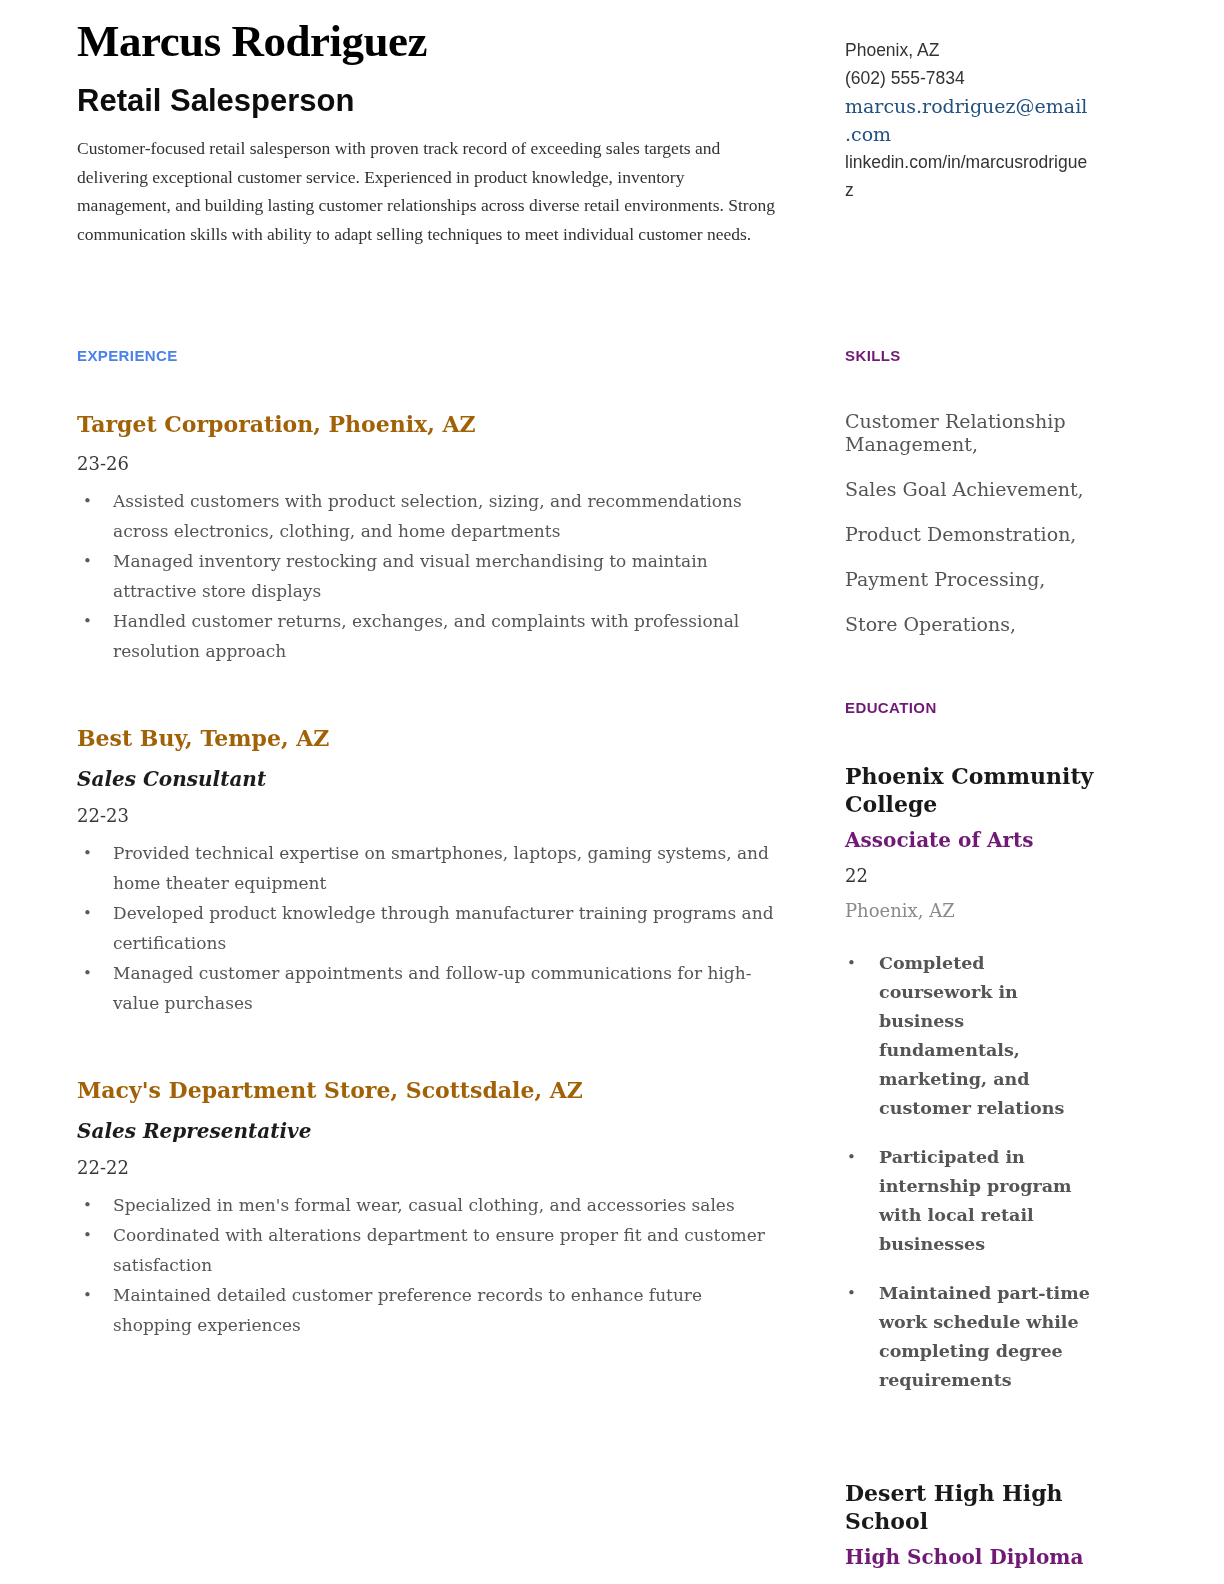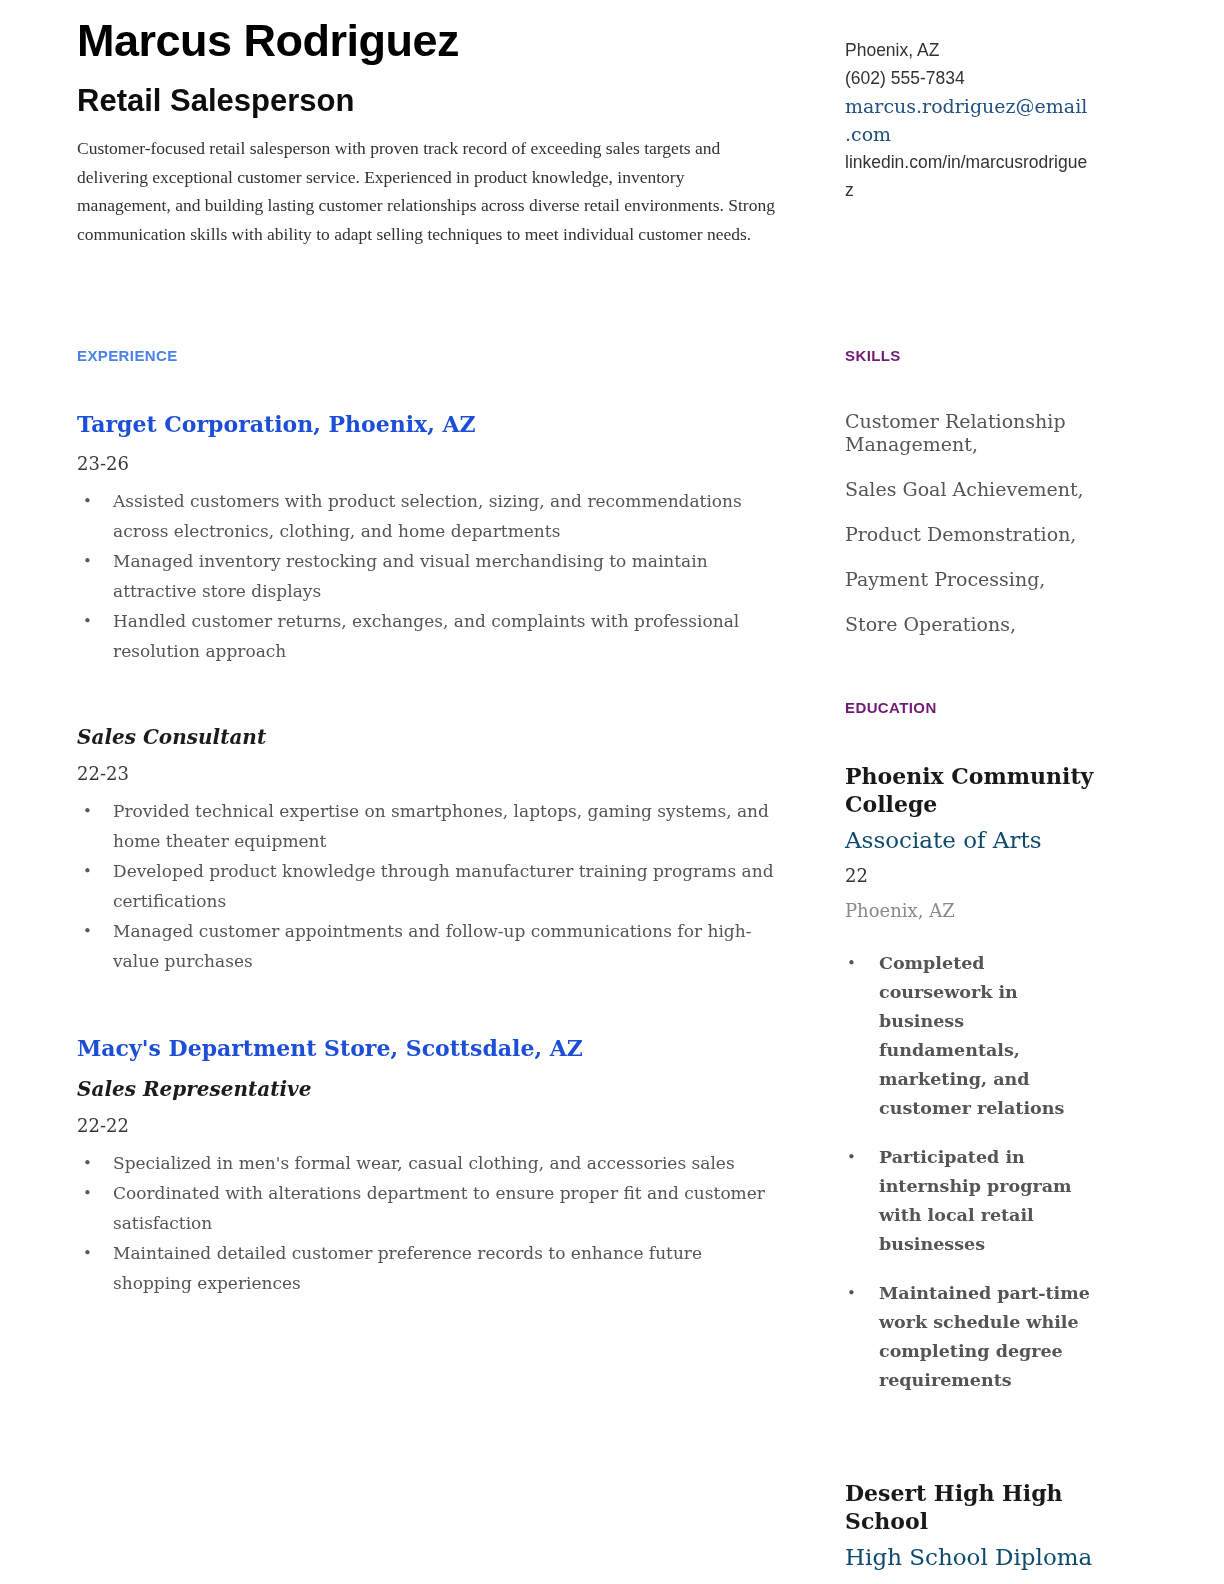--- a/index.html
+++ b/index.html
@@ -9,21 +9,21 @@
     position:relative;
     font-family:"Liberation Sans", sans-serif;
     overflow:hidden;
   }
   .page { position:absolute; inset:0; }
 
   
   .header-left { position:absolute; top:14px; left:77px; width:705px; }
   .name {
     font-size:45px; font-weight:800; color:#000000;
-    line-height:54px; letter-spacing:-0.5px;
+    line-height:54px; letter-spacing:-0.5px;font-family:Liberation Serif, serif;
   }
   .job-headline {
     font-size:31px; font-weight:700; color:#0d0d0d;
     line-height:38px; margin-top:14px;
   }
   .summary {
     margin-top:14px;
     font-size:17.5px; line-height:28.5px; color:#323232;font-family:Liberation Serif, serif;
   }
 
@@ -49,21 +49,21 @@
     font-size:15px; font-weight:700; letter-spacing:0.4px;
     line-height:20px; margin:0 0 44px 0;
   }
   .h3-exp  { color:#4a82e8; }
   .h3-side { color:#701a75; }
 
   
   .job { margin-bottom:58px; }
   .company {
     font-family:"DejaVu Serif", serif;
-    font-size:22px; font-weight:700; color:#1d4ed8;
+    font-size:22px; font-weight:700; color:#a16207;
     line-height:28px; margin-bottom:14px;
   }
   .role {
     font-family:"DejaVu Serif", serif;
     font-size:20px; font-weight:700; font-style:italic; color:#1c1c1c;
     line-height:26px; margin-bottom:12px;
   }
   .dates {
     font-family:"DejaVu Serif", serif;
     font-size:18px; color:#383838; line-height:24px; margin-bottom:10px;
@@ -91,21 +91,21 @@
   
   .education-section { margin-top:62px; }
   .school { margin-bottom:84px; }
   .school-name {
     font-family:"DejaVu Serif", serif;
     font-size:22px; font-weight:700; color:#191919;
     line-height:28px; margin-bottom:10px;
   }
   .degree {
     font-family:"DejaVu Serif", serif;
-    font-size:23px; color:#0c4a6e; line-height:24px; margin-bottom:12px;
+    font-size:20px; color:#701a75; line-height:24px; margin-bottom:12px;font-weight:bold;
   }
   .grad-year {
     font-family:"DejaVu Serif", serif;
     font-size:18px; color:#333333; line-height:24px; margin-bottom:11px;
   }
   .school-loc {
     font-family:"DejaVu Serif", serif;
     font-size:18px; color:#8a8a8a; line-height:24px; margin-bottom:26px;
   }
   ul.edu-bullets { list-style:none; }
@@ -157,20 +157,21 @@
               <span class="bullet-text">Managed inventory restocking and visual merchandising to maintain attractive store displays</span>
             </li>
           <li>
               <span class="dot">•</span>
               <span class="bullet-text">Handled customer returns, exchanges, and complaints with professional resolution approach</span>
             </li>
         </ul>
       </div>
 
       <div class="job">
+        <div class="company">Best Buy, Tempe, AZ</div>
         <div class="role">Sales Consultant</div>
         <div class="dates">22-23</div>
         <ul class="bullets">
           <li>
               <span class="dot">•</span>
               <span class="bullet-text">Provided technical expertise on smartphones, laptops, gaming systems, and home theater equipment</span>
             </li>
           <li>
               <span class="dot">•</span>
               <span class="bullet-text">Developed product knowledge through manufacturer training programs and certifications</span>

